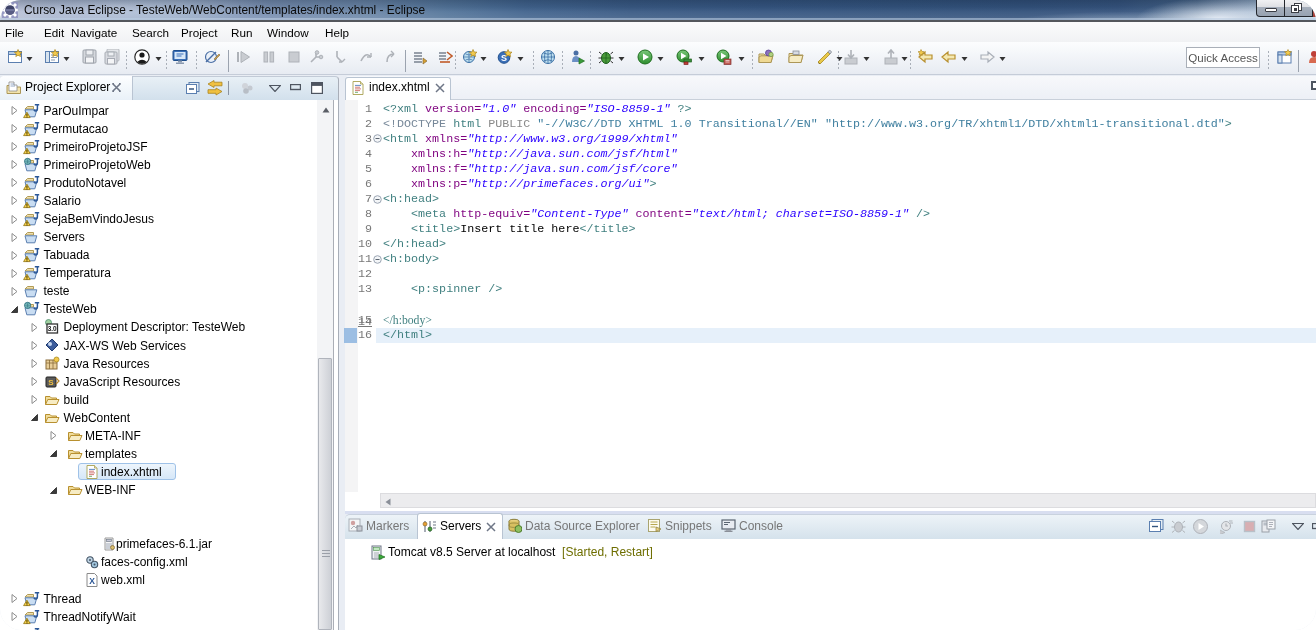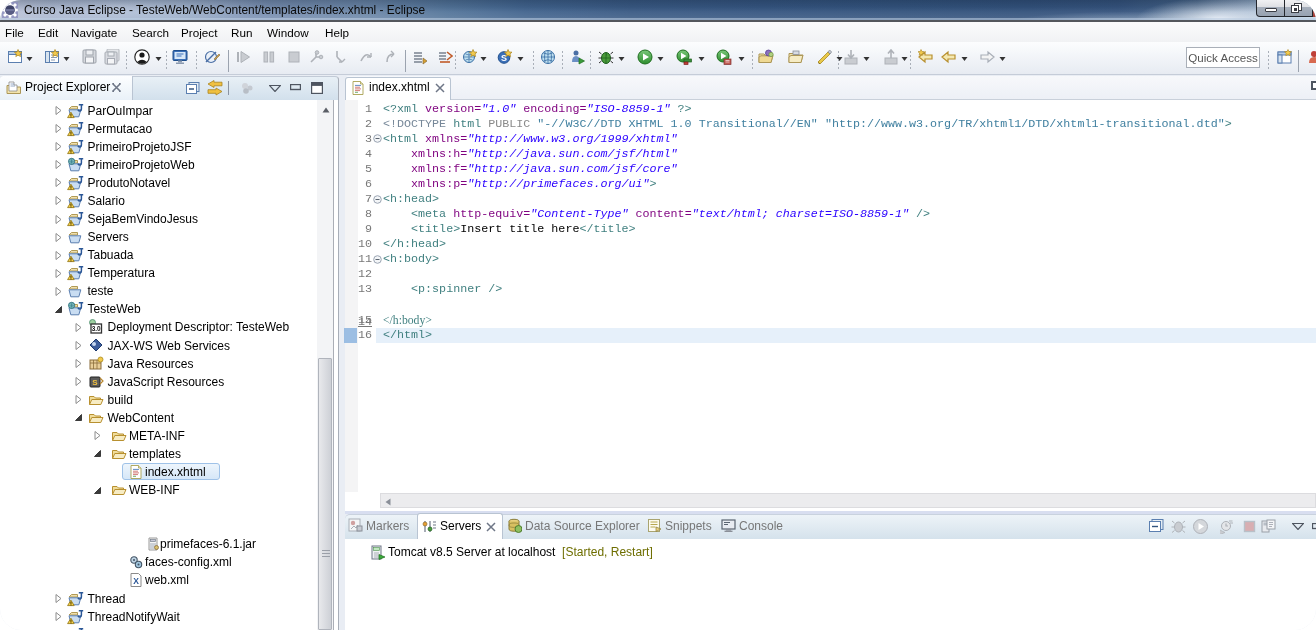--- a/index.html
+++ b/index.html
@@ -1,20 +1,20 @@
 <!DOCTYPE html>
 <html><head><meta charset="utf-8"><style>
 *{margin:0;padding:0;box-sizing:border-box;}
 html,body{width:1316px;height:630px;overflow:hidden;}
 #app{position:absolute;top:0;left:0;width:1316px;height:630px;font-family:"Liberation Sans",sans-serif;background:#E9EDF4;overflow:hidden;border-radius:21px;}
 .abs{position:absolute;}
 svg{display:block;}
 .code{font-family:"Liberation Mono",monospace;font-size:11.7px;white-space:pre;line-height:15px;}
 .tag{color:#3F7F7F;}.attr{color:#7F007F;}.val{color:#2A00FF;font-style:italic;}.doc{color:#778899;}.pub{color:#8A8A8A;}.dstr{color:#3F7F9F;}.blk{color:#000;}
-.treerow{position:absolute;height:18px;font-size:12px;color:#000;white-space:nowrap;margin-left:44px;}
+.treerow{position:absolute;height:18px;font-size:12px;color:#000;white-space:nowrap;}
 .menuitem{position:absolute;top:0;height:21px;line-height:21px;font-size:11.7px;color:#000;}
 </style></head><body>
 <div id="app">
 <div class="abs" style="left:0;top:0;width:1316px;height:20px;background:linear-gradient(180deg, rgba(13,30,52,0.28) 0%, rgba(13,30,52,0.10) 35%, rgba(255,255,255,0.05) 60%, rgba(255,255,255,0.10) 88%, rgba(255,255,255,0) 100%),radial-gradient(ellipse 200px 26px at 120px 6px, rgba(222,228,244,0.55), rgba(222,228,244,0) 75%),radial-gradient(ellipse 110px 30px at 1218px 20px, rgba(238,244,252,0.95), rgba(238,244,252,0) 75%),radial-gradient(ellipse 160px 14px at 1130px 22px, rgba(200,218,236,0.45), rgba(200,218,236,0) 75%),linear-gradient(90deg,#BEC4D8 0%,#A0AEC8 4%,#93A8C4 12%,#7A90B2 20%,#6C87A8 28%,#54759A 34%,#42648E 40%,#3A5A84 48%,#365681 58%,#34547E 68%,#33527C 78%,#36547E 85%,#48668A 91%,#7A93B2 94%,#AFC6DC 97%,#C8DBEA 100%);">
 <div class="abs" style="left:2px;top:2px;">
         <svg width="16" height="16" viewBox="0 0 16 16" style="">
           <rect x="0" y="0" width="16" height="16" fill="#8E90BE" opacity="0.85"></rect>
           <g fill="#FFFFFF">
             <circle cx="8" cy="8" r="6"></circle>
             <rect x="6.7" y="0.2" width="2.6" height="3"></rect>
@@ -39,21 +39,21 @@
         <div class="abs" style="left:9px;top:8px;width:12px;height:4px;background:#FFFFFF;border:1px solid #3A3D44;border-radius:1px;"></div>
         <div class="abs" style="left:38px;top:3px;width:8px;height:8px;border:1.6px solid #3A3D44;background:#FFF;"></div>
         <div class="abs" style="left:35px;top:5px;width:8px;height:8px;border:1.6px solid #3A3D44;background:#FFF;"></div>
         <div class="abs" style="left:38px;top:8px;width:2.6px;height:2.6px;background:#3A3D44;"></div>
       </div>
 <div class="abs" style="left:0;top:18.4px;width:1316px;height:1.3px;background:rgba(190,206,226,0.6);"></div>
 </div>
 <div class="abs" style="left:0;top:20px;width:1316px;height:1.5px;background:#54575D;"></div>
 <div class="abs" style="left:0;top:21.5px;width:1316px;height:20.5px;background:linear-gradient(#FBFBFC,#F1F2F4);">
 <span class="menuitem" style="left:5px;">File</span>
-<span class="menuitem" style="left:38px;">Edit</span>
+<span class="menuitem" style="left:44px;">Edit</span>
 <span class="menuitem" style="left:71px;">Navigate</span>
 <span class="menuitem" style="left:132px;">Search</span>
 <span class="menuitem" style="left:181px;">Project</span>
 <span class="menuitem" style="left:231px;">Run</span>
 <span class="menuitem" style="left:267px;">Window</span>
 <span class="menuitem" style="left:325px;">Help</span>
 </div>
 <div class="abs" style="left:0;top:42px;width:1316px;height:33px;background:linear-gradient(#FCFDFE,#E7EBF2);border-bottom:1px solid #C5CCD8;">
 <div class="abs" style="left:8px;top:7px;">
         <svg width="16" height="16" viewBox="0 0 16 16" style="">

